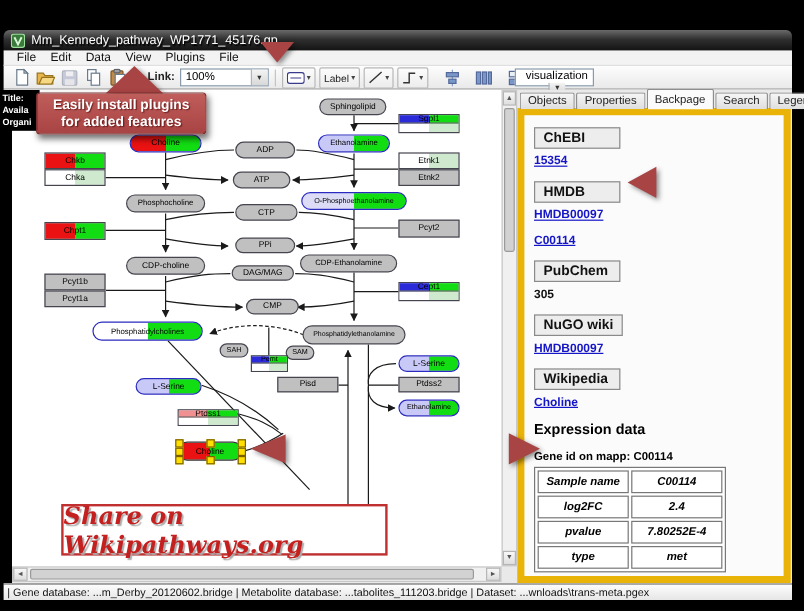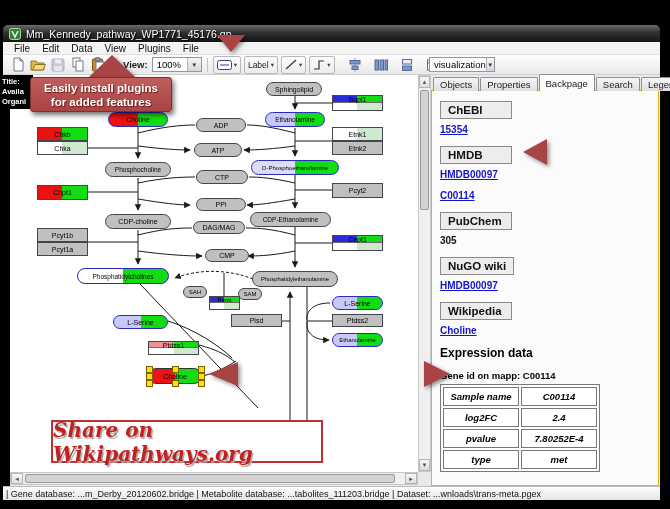--- a/index.html
+++ b/index.html
@@ -20,21 +20,21 @@
   .tbtn.dis{opacity:.45}
   .tb-label{font-size:9.5px;font-weight:bold;color:#222;margin:0 4px 0 14px;}
   .combo{display:inline-flex;align-items:center;justify-content:space-between;background:#fff;
     border:1px solid #8a9aaa;height:15px;font-size:9.5px;padding-left:4px;box-sizing:border-box;}
   .combo .cbtn{width:13px;height:100%;background:linear-gradient(#f4f4f4,#d8d8d8);
     border-left:1px solid #aab5c0;font-size:7px;display:flex;align-items:center;justify-content:center;color:#333;}
   .tb-sep{width:1px;height:14px;background:#c4c4c4;margin:0 5px;}
   .tool-btn{display:inline-flex;align-items:center;height:16px;border:1px solid #b8b8b8;border-radius:2px;
     background:linear-gradient(#fcfcfc,#ececec);margin-right:3px;padding:0 3px;font-size:8.5px;color:#222;}
   .tool-btn .dd{font-size:6.5px;color:#444;margin-left:2px;}
-  #viz-combo{position:absolute;left:426px;top:2px;width:66px;}
+  #viz-combo{position:absolute;left:426px;top:2px;width:66px;flex-direction:column;}
   
   #workbg{position:absolute;left:3px;top:75px;width:657px;height:411px;background:#e9e9e9;}
   #leftstrip{position:absolute;left:0;top:75px;width:10px;height:411px;background:#000;}
   #sidelabels{position:absolute;left:0;top:75px;width:33px;height:34px;background:#000;z-index:6;
     color:#fff;font-size:7.5px;font-weight:bold;line-height:10px;padding:2px 0 0 2px;box-sizing:border-box;}
   #canvas{position:absolute;left:10px;top:75px;width:408px;height:397px;background:#fff;overflow:hidden;}
   #edges{position:absolute;left:0;top:0;}
   .node{position:absolute;border:1px solid #45454f;box-sizing:border-box;z-index:2;}
   .node.pill{}
   .nrow{position:absolute;left:0;right:0;height:50%;}
@@ -47,21 +47,21 @@
   .sb{position:absolute;background:#f0f0f0;border:1px solid #c8c8c8;box-sizing:border-box;z-index:3;}
   .sb-arrow{position:absolute;background:linear-gradient(#f8f8f8,#dedede);border:1px solid #b5b5b5;
     color:#555;font-size:6px;display:flex;align-items:center;justify-content:center;box-sizing:border-box;}
   .sb-thumb{position:absolute;background:#d2d2d2;border:1px solid #9a9a9a;border-radius:2px;box-sizing:border-box;}
   
   #tabbar{position:absolute;left:433px;top:75px;height:16px;display:flex;align-items:flex-end;z-index:2;}
   .tab{height:13px;padding:0 6px;font-size:9.5px;color:#222;background:linear-gradient(#f6f6f6,#dedede);
     border:1px solid #8e8e8e;border-bottom:none;border-radius:2px 2px 0 0;display:flex;align-items:center;margin-right:1px;}
   .tab.active{height:16px;background:#fbfbfb;position:relative;z-index:3;}
   #panel{position:absolute;left:431px;top:90px;width:228px;height:396px;background:#fbfbfb;
-    border:1px solid #eab308;box-sizing:border-box;overflow:hidden;padding:9px 6px 0 8px;z-index:1;}
+    border:6px solid #eab308;box-sizing:border-box;overflow:hidden;padding:9px 6px 0 8px;z-index:1;}
   .bp-header{border:1px solid #8a8a8a;background:#ededed;font-size:11.5px;font-weight:bold;color:#111;
     padding:2px 7px;min-width:72px;display:inline-block;box-sizing:border-box;}
   .bp-value{margin:5px 0 10px 0;font-size:10px;font-weight:bold;}
   .bp-link{color:#1515c8;text-decoration:underline;}
   .bp-plain{color:#111;}
   #exp-title{font-size:12px;font-weight:bold;margin:4px 0 10px 0;}
   #gene-id{font-size:9.5px;font-weight:bold;margin-bottom:3px;}
   #exp-table{border-collapse:separate;border-spacing:2px;border:1px solid #777;background:#fff;}
   #exp-table td{border:1px solid #777;padding:2px 6px;font-size:9.5px;font-weight:bold;text-align:center;
     min-width:62px;height:13px;font-style:italic;}
@@ -128,22 +128,22 @@
         <rect x="5" y="4" width="7" height="10" fill="#fff" stroke="#6a7b8c"></rect>
       </svg>
       </span>
     <span class="tbtn">
       <svg width="14" height="15" viewBox="0 0 14 15">
         <rect x="1.5" y="2" width="10" height="12" rx="1" fill="#c08a4a" stroke="#7d5522"></rect>
         <rect x="4" y="0.8" width="5" height="3" rx="1" fill="#9aa0a8" stroke="#5d6066"></rect>
         <rect x="5" y="5" width="8" height="9" fill="#fff" stroke="#6a7b8c"></rect>
       </svg>
       </span>
-    <span class="tb-label">View:</span>
-    <span class="combo" style="width:50px">
+    <span class="tb-label">Link:</span>
+    <span class="combo" style="width:74px">
       <span>100%</span>
       <span class="cbtn">▾</span>
     </span>
     <span class="tb-sep"></span>
     <span class="tool-btn">
       <svg width="15" height="10" viewBox="0 0 15 10">
         <rect x="0.5" y="0.5" width="14" height="9" rx="2" fill="#fff" stroke="#3a3a8c"></rect>
         <line x1="3" y1="5" x2="12" y2="5" stroke="#3a3a8c"></line>
       </svg>
         <span class="dd">▾</span>

